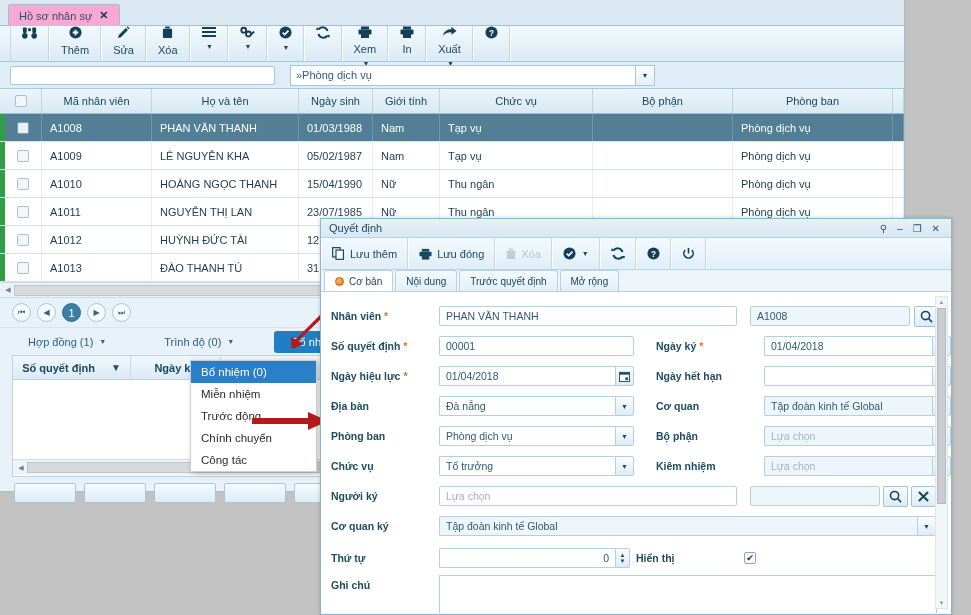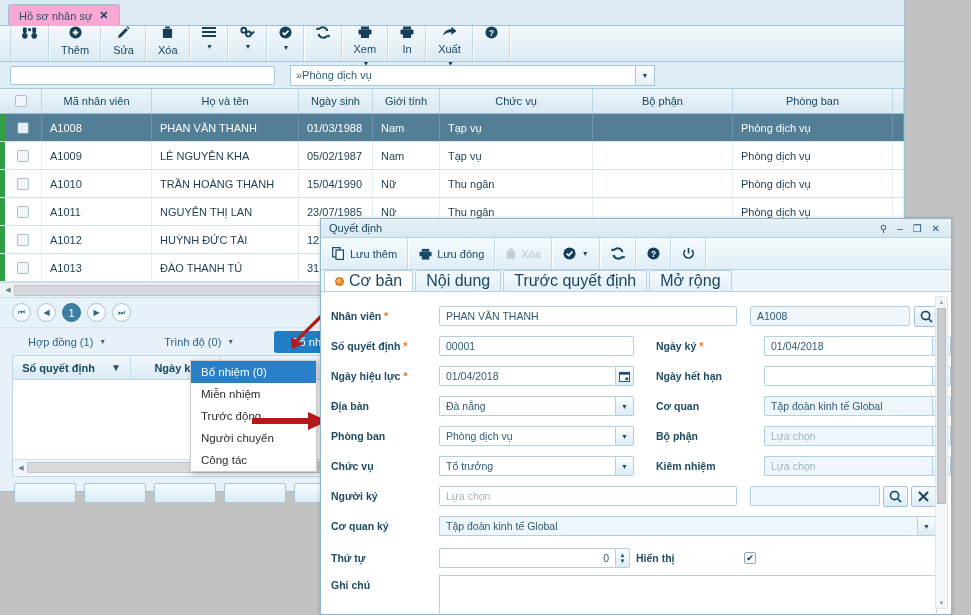--- a/index.html
+++ b/index.html
@@ -228,21 +228,21 @@
   .dtb .car{ font-size:7px; margin-left:1px; }
   .dtb-fill{ flex:1; border-left:1px solid #fff; }
 
   .dlg-tabs{
     height:22px; background:#eef5fa;
     display:flex; align-items:flex-end; padding-left:3px;
     border-bottom:1px solid #b7d2e2;
   }
   .dtab{
     height:21px; padding:8px 10px; display:flex; align-items:center; gap:5px;
-    font-size:16px; color:#1c4760;
+    font-size:10px; color:#1c4760;
     background:linear-gradient(#f4fafd,#e1eff7);
     border:1px solid #b7d2e2; border-bottom:none;
     border-radius:3px 3px 0 0; margin-right:2px;
   }
   .dtab.active{ background:#fff; }
   .dot{
     width:9px; height:9px; border-radius:50%;
     background:radial-gradient(circle at 35% 35%, #ffb46b, #e8740c);
     border:1px solid #bf6100; display:inline-block;
   }
@@ -498,21 +498,21 @@
       <div class="gc" style="width:140px"></div>
       <div class="gc" style="width:160px">Phòng dịch vụ</div>
       <div class="gc" style="flex:1"></div>
     </div>
     <div class="grow">
       <div class="mark"></div>
       <div class="gc ctr" style="width:37px">
           <span class="cbx"></span>
         </div>
       <div class="gc" style="width:110px">A1010</div>
-      <div class="gc" style="width:147px">TRẦN HOÀNG THANH</div>
+      <div class="gc" style="width:147px">HOÀNG NGỌC THANH</div>
       <div class="gc" style="width:74px">15/04/1990</div>
       <div class="gc" style="width:67px">Nữ</div>
       <div class="gc" style="width:153px">Thu ngân</div>
       <div class="gc" style="width:140px"></div>
       <div class="gc" style="width:160px">Phòng dịch vụ</div>
       <div class="gc" style="flex:1"></div>
     </div>
     <div class="grow">
       <div class="mark"></div>
       <div class="gc ctr" style="width:37px">
@@ -611,21 +611,21 @@
     <div class="brow-btn"></div>
     <div class="brow-btn"></div>
     <div class="brow-btn"></div>
   </div>
 </div>
 
 <div id="bn-menu">
   <div class="mi hl">Bổ nhiệm (0)</div>
   <div class="mi">Miễn nhiệm</div>
   <div class="mi">Trước động</div>
-  <div class="mi">Người chuyển</div>
+  <div class="mi">Chính chuyển</div>
   <div class="mi">Công tác</div>
 </div>
 
 <svg class="arrow" style="left:268px;top:313px" width="60" height="40" viewBox="0 0 60 40">
   <path d="M56 3 L30 28 L35 31 L24 36 L23 24 L27 27 L53 1 Z" fill="#b51a1a"></path>
   <path d="M24 36 L23 24 L35 31 Z" fill="#b51a1a"></path>
 </svg>
 <svg class="arrow" style="left:252px;top:410px" width="78" height="22" viewBox="0 0 78 22">
   <path d="M0 8h56V2l20 9-20 9v-6H0z" fill="#b51a1a"></path>
 </svg>

